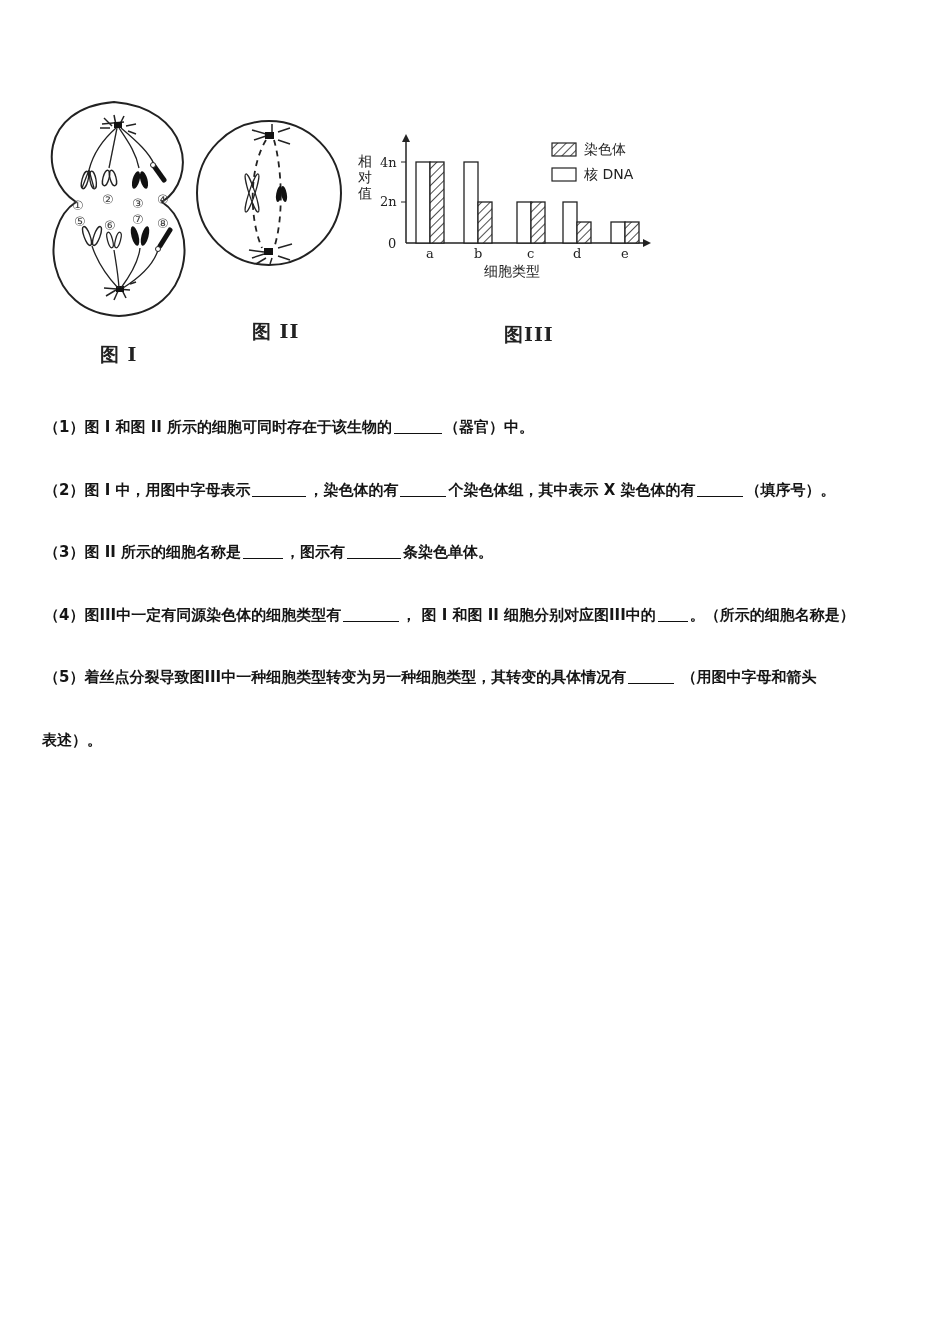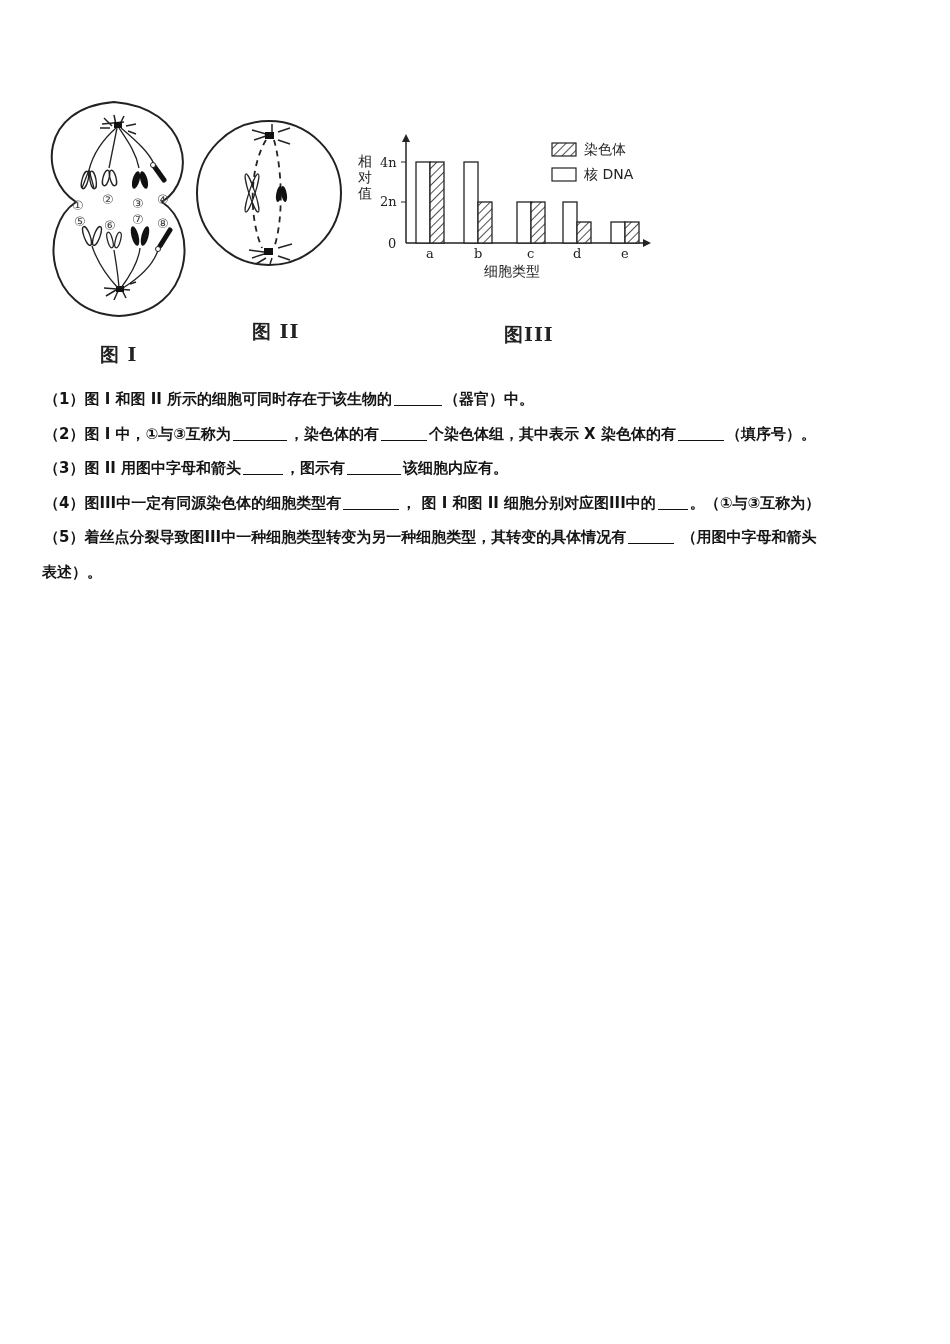--- a/index.html
+++ b/index.html
@@ -14,21 +14,21 @@
   .fig { position: absolute; }
   .fig-caption {
     position: absolute; font-family: "DejaVu Serif", serif;
     font-size: 19px; font-weight: bold; color: #222; letter-spacing: 1px;
   }
   .questions {
     position: absolute; left: 44px; top: 382px; width: 860px;
     font-family: "DejaVu Sans", "Liberation Sans", sans-serif;
     font-size: 15px; line-height: 34.5px; font-weight: bold; color: #151515;
   }
-  .q-line { white-space: nowrap; }
+  .q-line { white-space: nowrap; margin-top: 28px; }
   .blank {
     display: inline-block; border-bottom: 1.5px solid #111; height: 1em;
     vertical-align: -2px; margin: 0 2px;
   }
   .chart-text { font-family: "DejaVu Serif", serif; font-size: 13px; fill: #222; }
   .chart-cn { font-family: "DejaVu Sans", sans-serif; font-size: 14px; fill: #222; }
 </style>
 </head>
 <body>
 
@@ -185,25 +185,25 @@
     <text class="chart-cn" x="228" y="47">核 DNA</text>
   </svg>
   <div class="fig-caption" style="left:464px; top:226px;">图III</div>
 </div>
 
 <div class="questions">
   <div class="q-line">
     <span>（1）</span><span>图 I 和图 II 所示的细胞可同时存在于该生物的</span><span class="blank" style="width:48px"></span><span>（器官）中。</span>
   </div>
   <div class="q-line">
-    <span>（2）</span><span>图 I 中，①与③互称为</span><span class="blank" style="width:54px"></span><span>，染色体的有</span><span class="blank" style="width:46px"></span><span>个染色体组，其中表示 X 染色体的有</span><span class="blank" style="width:46px"></span><span>（填序号）。</span>
-  </div>
-  <div class="q-line">
-    <span>（3）</span><span>图 II 用图中字母和箭头</span><span class="blank" style="width:40px"></span><span>，图示有</span><span class="blank" style="width:54px"></span><span>该细胞内应有。</span>
-  </div>
-  <div class="q-line">
-    <span>（4）</span><span>图III中一定有同源染色体的细胞类型有</span><span class="blank" style="width:56px"></span><span>， 图 I 和图 II 细胞分别对应图III中的</span><span class="blank" style="width:30px"></span><span>。（①与③互称为）</span>
+    <span>（2）</span><span>图 I 中，用图中字母表示</span><span class="blank" style="width:54px"></span><span>，染色体的有</span><span class="blank" style="width:46px"></span><span>个染色体组，其中表示 X 染色体的有</span><span class="blank" style="width:46px"></span><span>（填序号）。</span>
+  </div>
+  <div class="q-line">
+    <span>（3）</span><span>图 II 所示的细胞名称是</span><span class="blank" style="width:40px"></span><span>，图示有</span><span class="blank" style="width:54px"></span><span>条染色单体。</span>
+  </div>
+  <div class="q-line">
+    <span>（4）</span><span>图III中一定有同源染色体的细胞类型有</span><span class="blank" style="width:56px"></span><span>， 图 I 和图 II 细胞分别对应图III中的</span><span class="blank" style="width:30px"></span><span>。（所示的细胞名称是）</span>
   </div>
   <div class="q-line">
     <span>（5）</span><span>着丝点分裂导致图III中一种细胞类型转变为另一种细胞类型，其转变的具体情况有</span><span class="blank" style="width:46px"></span><span> （用图中字母和箭头</span>
   </div>
   <div class="q-line" style="margin-left:-2px">表述）。</div>
 </div>
 
 </body></html>

